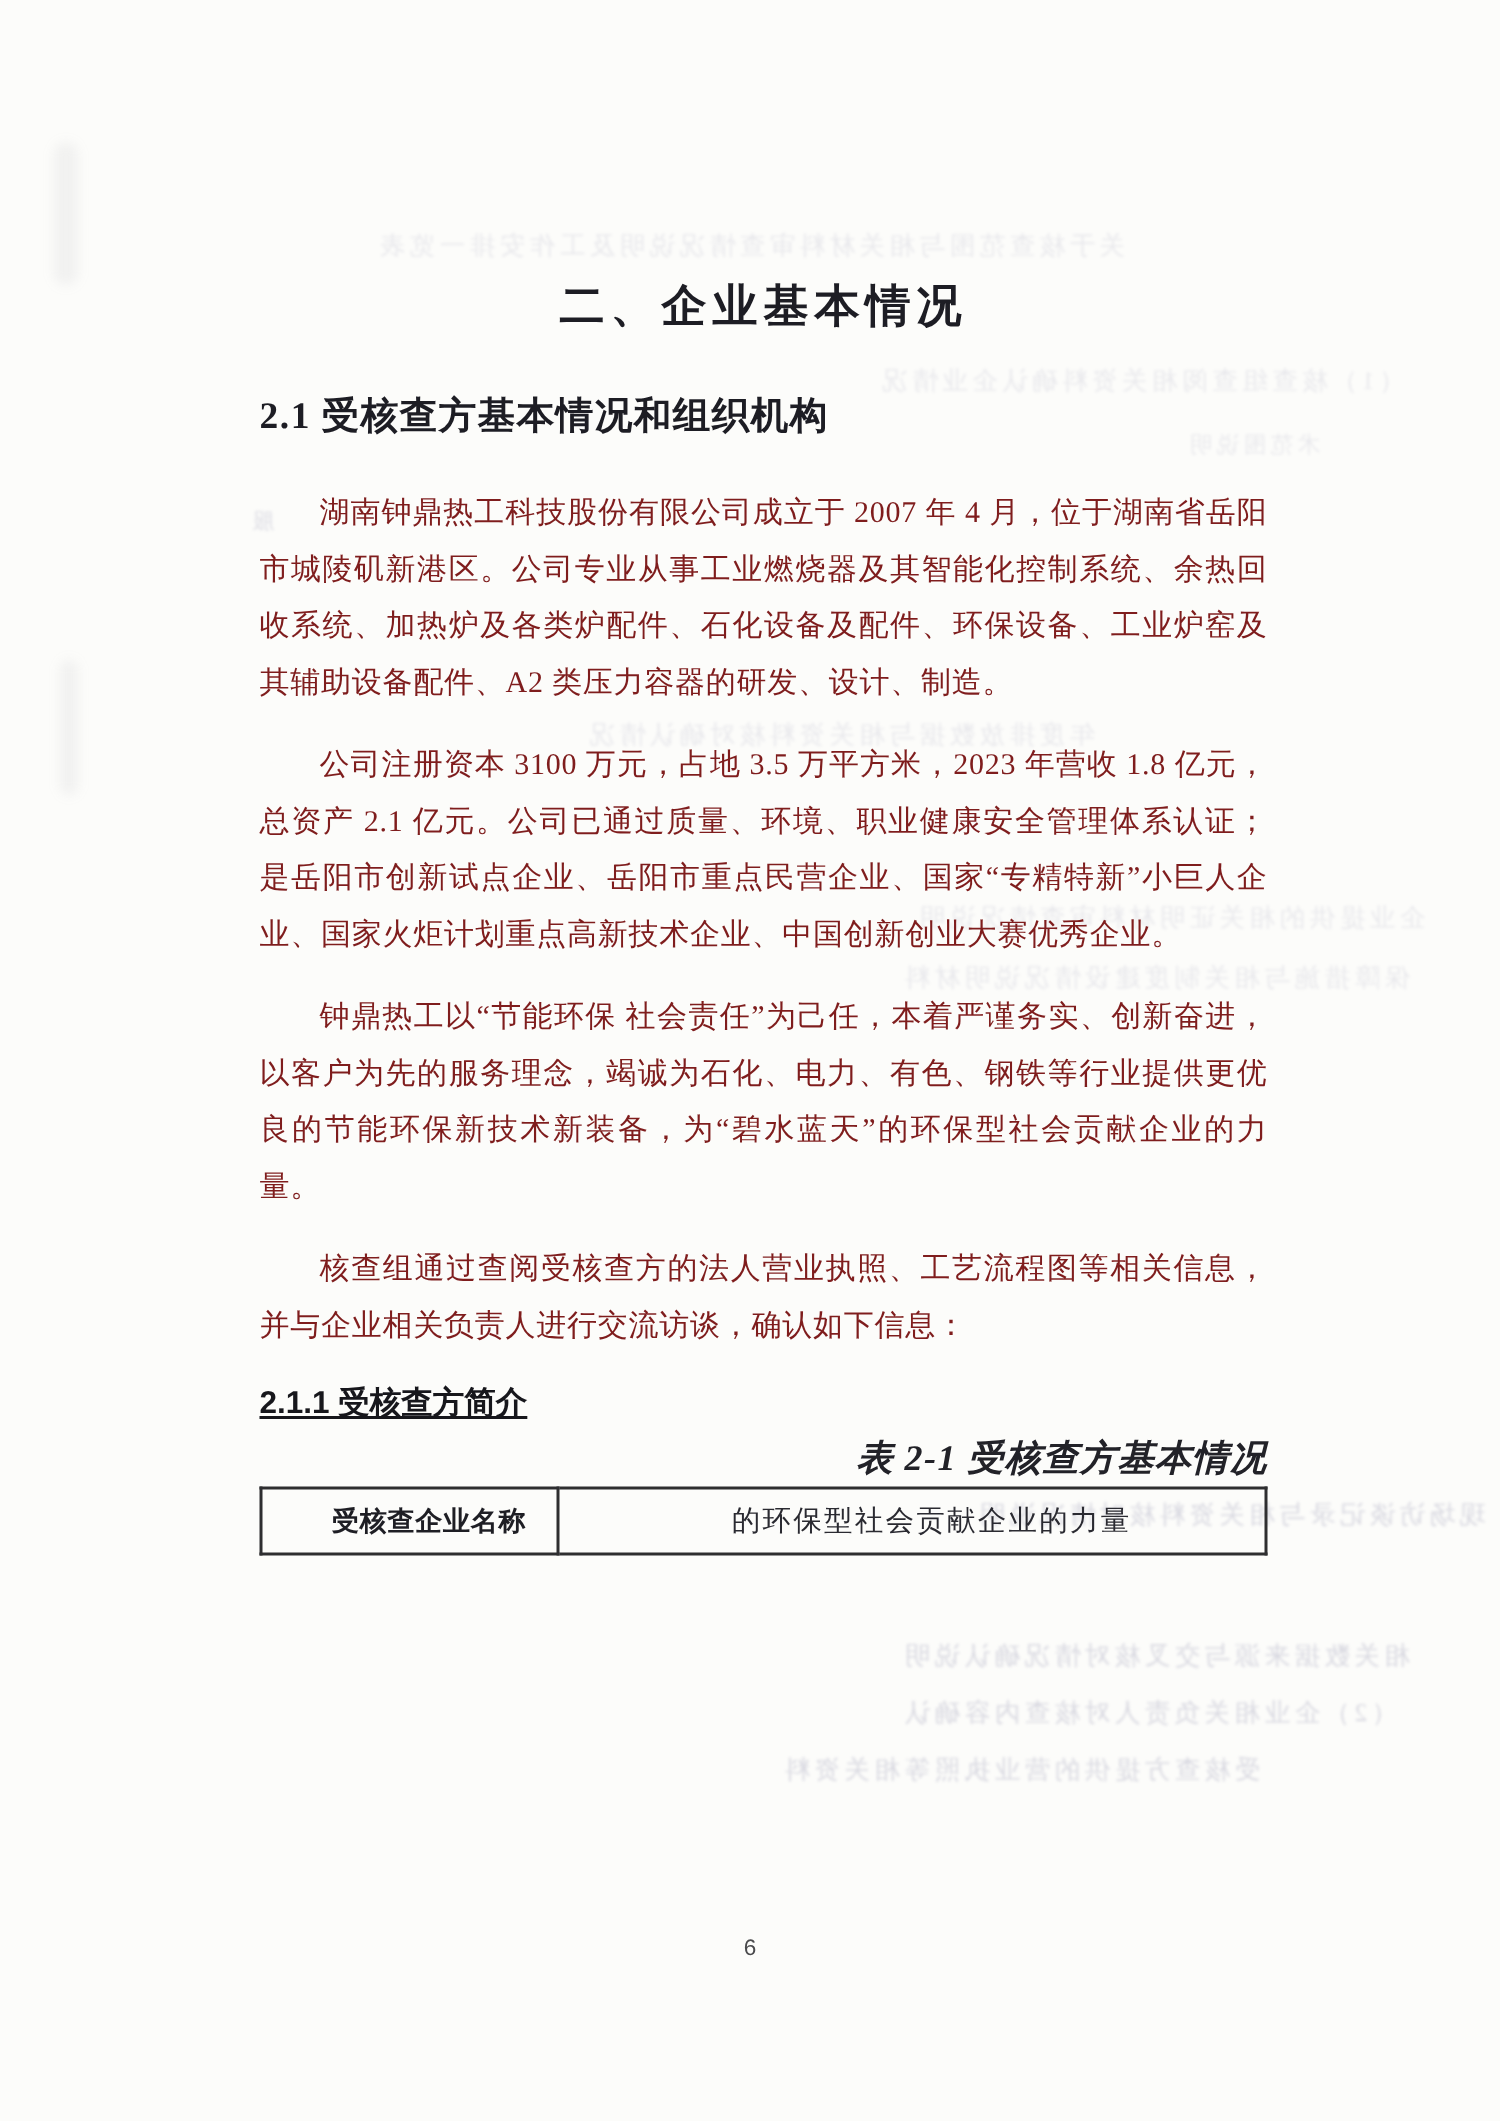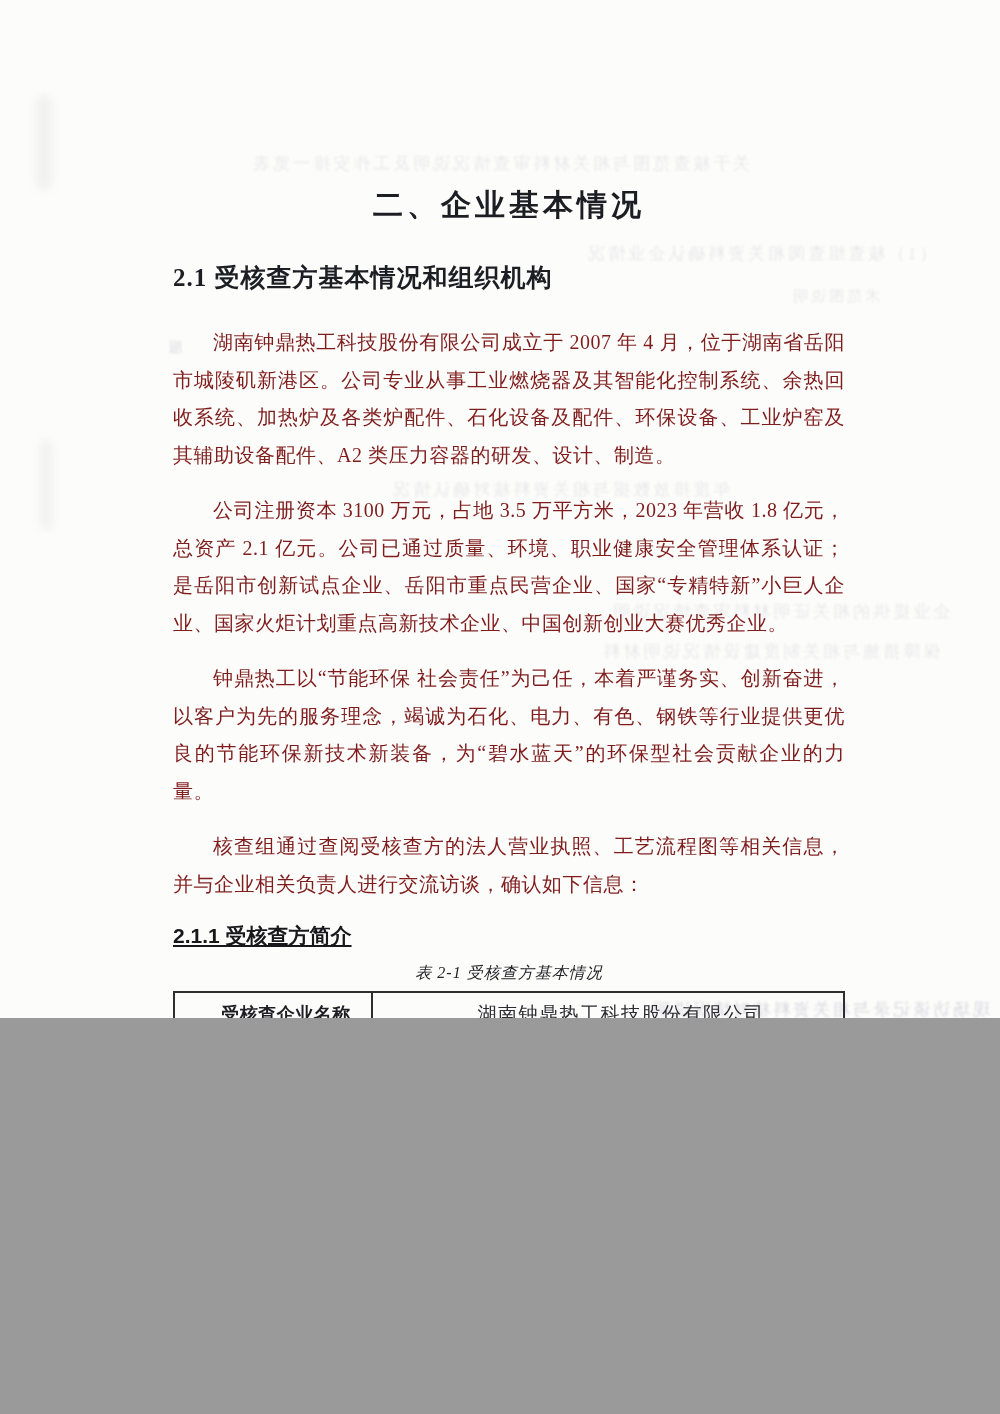--- a/index.html
+++ b/index.html
@@ -1,18 +1,18 @@
 <!DOCTYPE html>
 <html lang="zh"><head>
 <meta charset="utf-8">
 <style>
   html,body { margin:0; padding:0; background:#9a9a9a; }
   .page {
     position:relative;
-    width:1000px; height:1018px;
+    width:1000px; height:1414px;
     margin:0 auto;
     background:#fcfcfa;
     overflow:hidden;
     font-family:"Liberation Serif","DejaVu Serif",serif;
     color:#26262c;
   }
   
   .smudge { position:absolute; background:rgba(150,150,160,0.10); filter:blur(4px); border-radius:8px; }
   .smudge.s1 { left:36px; top:95px;  width:16px; height:95px; }
   .smudge.s2 { left:40px; top:440px; width:12px; height:90px; }
@@ -79,24 +79,24 @@
     margin:8px 0 0 0;
     font-family:"Liberation Sans","DejaVu Sans",sans-serif;
     font-size:21px;
     line-height:30px;
     font-weight:700;
     color:#17171c;
     text-decoration:underline;
   }
   .table-caption {
     margin:9px 0 0 0;
-    text-align:center;
-    font-size:16px;
+    text-align:right;
+    font-size:24px;
     line-height:26px;
-    font-weight:400;
+    font-weight:700;
     font-style:italic;
     letter-spacing:1px;
     color:#222228;
   }
   table.info-table {
     margin-top:5px;
     width:100%;
     border-collapse:collapse;
     table-layout:fixed;
   }
@@ -166,21 +166,21 @@
     <p class="body">核查组通过查阅受核查方的法人营业执照、工艺流程图等相关信息，并与企业相关负责人进行交流访谈，确认如下信息：</p>
 
     <h3 class="subsec-heading">2.1.1 受核查方简介</h3>
 
     <div class="table-caption">表 2-1 受核查方基本情况</div>
 
     <table class="info-table">
       <tbody>
         <tr>
           <td class="cell-label">受核查企业名称</td>
-          <td class="cell-value">湖南钟鼎热工科技股份有限公司</td>
+          <td class="cell-value">的环保型社会贡献企业的力量</td>
         </tr>
       </tbody>
     </table>
 
   </div>
 
   <div class="page-number">6</div>
 
 </div>
 

